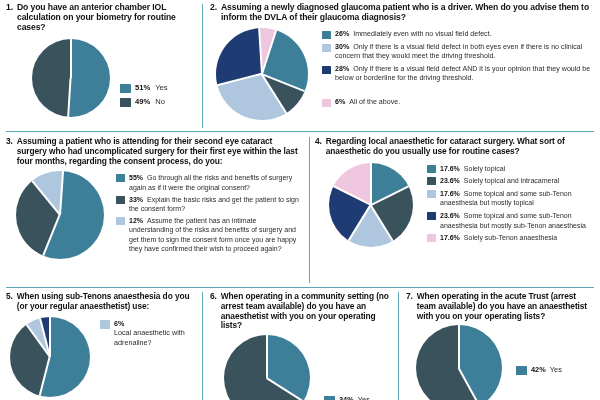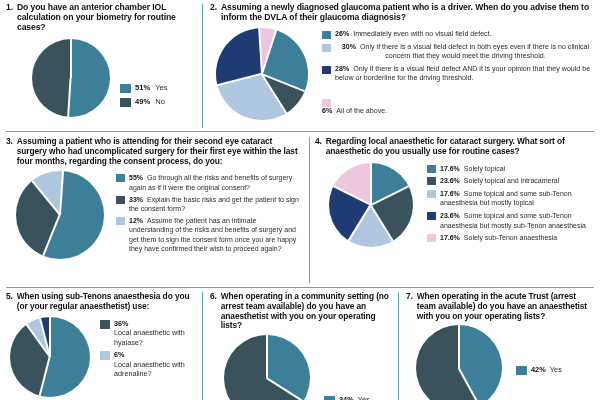--- a/index.html
+++ b/index.html
@@ -91,29 +91,29 @@
             <div class="sep" style="height: 46px; margin-left: -0.8px; margin-top: -46px; transform: rotate(111.6deg);"></div>
             <div class="sep" style="height: 46px; margin-left: -0.8px; margin-top: -46px; transform: rotate(147.6deg);"></div>
             <div class="sep" style="height: 46px; margin-left: -0.8px; margin-top: -46px; transform: rotate(255.6deg);"></div>
             <div class="sep" style="height: 46px; margin-left: -0.8px; margin-top: -46px; transform: rotate(356.4deg);"></div>
           </div>
           <div class="legend" style="font-size: 7.1px; line-height: 1.33; flex: 1 1 auto; margin-top: 2px;">
             <div class="lrow" style="margin-bottom: 3.4px;">
               <span class="sw" style="width: 9px; height: 8px; background: rgb(61, 127, 153); margin-right: 4px; margin-top: 1px;"></span>
               <span style="flex: 1 1 auto; min-width: 0px;"><span class="pct" style="margin-right: 4px;">26%</span><span class="ltxt">Immediately even with no visual field defect.</span></span>
             </div>
-            <div class="lrow" style="margin-bottom: 3.4px; text-align: center;">
+            <div class="lrow" style="margin-bottom: 3.4px;">
               <span class="sw" style="width: 9px; height: 8px; background: rgb(174, 198, 222); margin-right: 4px; margin-top: 1px;"></span>
               <span style="flex: 1 1 auto; min-width: 0px;"><span class="pct" style="margin-right: 4px;">30%</span><span class="ltxt">Only if there is a visual field defect in both eyes even if there is no clinical concern that they would meet the driving threshold.</span></span>
             </div>
             <div class="lrow" style="margin-bottom: 14px;">
               <span class="sw" style="width: 9px; height: 8px; background: rgb(31, 59, 115); margin-right: 4px; margin-top: 1px;"></span>
               <span style="flex: 1 1 auto; min-width: 0px;"><span class="pct" style="margin-right: 4px;">28%</span><span class="ltxt">Only if there is a visual field defect AND it is your opinion that they would be below or borderline for the driving threshold.</span></span>
             </div>
-            <div class="lrow" style="margin-bottom: 2px; flex-direction: column;">
+            <div class="lrow" style="margin-bottom: 2px;">
               <span class="sw" style="width: 9px; height: 8px; background: rgb(238, 198, 221); margin-right: 4px; margin-top: 1px;"></span>
               <span style="flex: 1 1 auto; min-width: 0px;"><span class="pct" style="margin-right: 4px;">6%</span><span class="ltxt">All of the above.</span></span>
             </div>
           </div>
         </div>
       </div>
   </div>
 
   <div class="panel p3" style="left:6px;top:137px;width:296px;height:146px;">
     <div class="q">
@@ -193,24 +193,20 @@
     <div id="chart5">
         <div style="display: flex; align-items: flex-start; margin-top: 5px; margin-left: 4px;">
           <div class="pie" style="width: 80px; height: 80px; background: conic-gradient(rgb(61, 127, 153) 0deg, rgb(61, 127, 153) 194.4deg, rgb(57, 82, 92) 194.4deg, rgb(57, 82, 92) 324deg, rgb(174, 198, 222) 324deg, rgb(174, 198, 222) 345.6deg, rgb(31, 59, 115) 345.6deg, rgb(31, 59, 115) 360deg); flex: 0 0 auto; margin-right: 10px;">
             <div class="sep" style="height: 40px; margin-left: -0.8px; margin-top: -40px; transform: rotate(0deg);"></div>
             <div class="sep" style="height: 40px; margin-left: -0.8px; margin-top: -40px; transform: rotate(194.4deg);"></div>
             <div class="sep" style="height: 40px; margin-left: -0.8px; margin-top: -40px; transform: rotate(324deg);"></div>
             <div class="sep" style="height: 40px; margin-left: -0.8px; margin-top: -40px; transform: rotate(345.6deg);"></div>
           </div>
           <div class="legend" style="font-size: 7.2px; line-height: 1.32; flex: 1 1 auto; margin-top: 2px;">
             <div class="lrow" style="margin-bottom: 3.4px;">
-              <span class="sw" style="width: 10px; height: 9px; background: rgb(57, 82, 92); margin-right: 4px; margin-top: 1px;"></span>
-              <span style="flex: 1 1 auto; min-width: 0px;"><span class="pct" style="margin-right: 4px;">36%</span><br><span class="ltxt">Local anaesthetic with hyalase?</span></span>
-            </div>
-            <div class="lrow" style="margin-bottom: 3.4px;">
               <span class="sw" style="width: 10px; height: 9px; background: rgb(174, 198, 222); margin-right: 4px; margin-top: 1px;"></span>
               <span style="flex: 1 1 auto; min-width: 0px;"><span class="pct" style="margin-right: 4px;">6%</span><br><span class="ltxt">Local anaesthetic with adrenaline?</span></span>
             </div>
           </div>
         </div>
       </div>
   </div>
 
   <div class="panel p6" style="left:210px;top:292px;width:182px;height:108px;">
     <div class="q">

